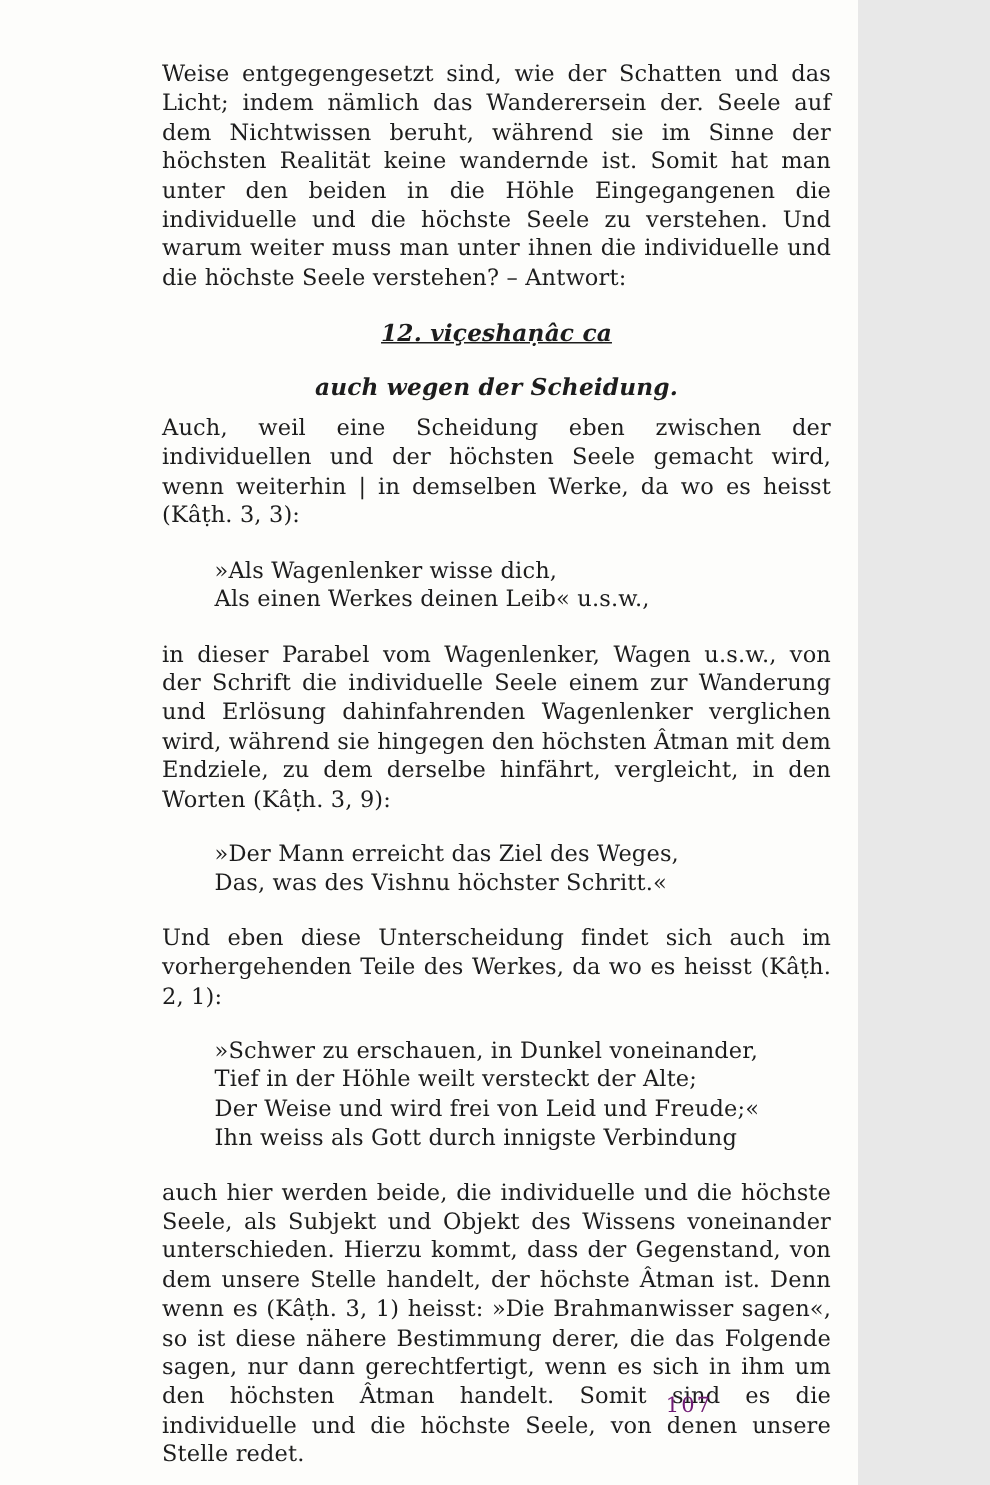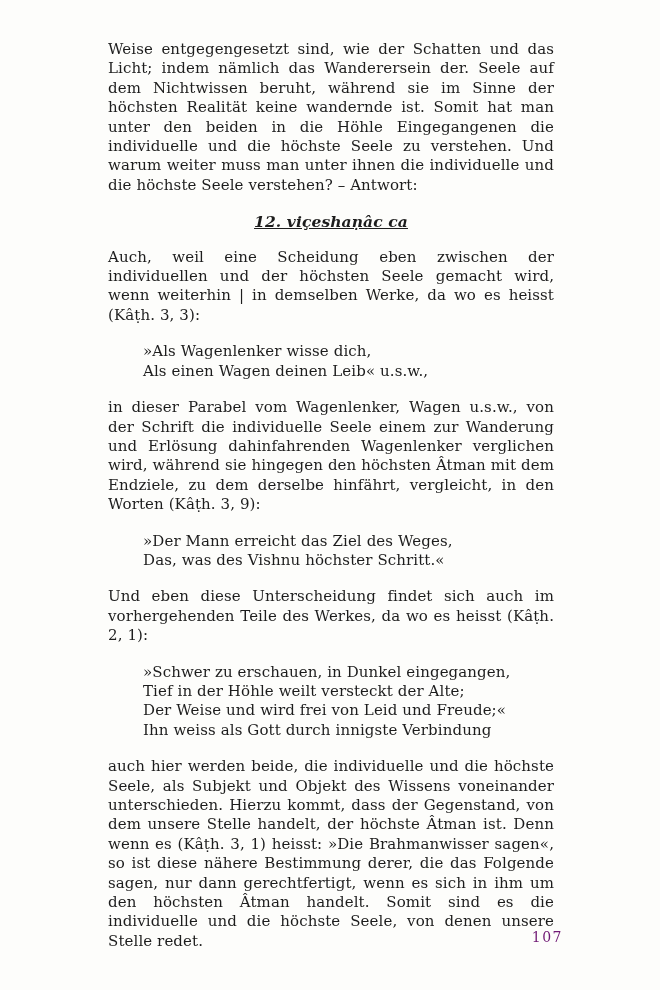--- a/index.html
+++ b/index.html
@@ -2,21 +2,21 @@
 <html><head>
 <meta charset="utf-8">
 <style>
   html, body {
     margin: 0;
     padding: 0;
     background: #e8e8e8;
   }
   .page {
     position: relative;
-    width: 660px;
+    width: 572px;
     height: 990px;
     background: #fdfdfb;
     color: #1d1d1d;
     font-family: "DejaVu Serif", "Liberation Serif", serif;
     overflow: hidden;
   }
   .text-block {
     position: absolute;
     left: 108px;
     top: 40px;
@@ -63,39 +63,40 @@
 </head>
 <body>
 
 <div class="page">
   <div class="text-block">
 
     <p class="para">Weise entgegengesetzt sind, wie der Schatten und das Licht; indem nämlich das Wanderersein der. Seele auf dem Nichtwissen beruht, während sie im Sinne der höchsten Realität keine wandernde ist. Somit hat man unter den beiden in die Höhle Eingegangenen die individuelle und die höchste Seele zu verstehen. Und warum weiter muss man unter ihnen die individuelle und die höchste Seele verstehen? – Antwort:</p>
 
     <div class="sutra-num">12. viçeshaṇâc ca</div>
 
+    <div class="sutra-trans">auch wegen der Scheidung.</div>
 
     <p class="para">Auch, weil eine Scheidung eben zwischen der individuellen und der höchsten Seele gemacht wird, wenn weiterhin | in demselben Werke, da wo es heisst (Kâṭh. 3, 3):</p>
 
     <div class="verse">
       <div class="verse-line">»Als Wagenlenker wisse dich,</div>
-      <div class="verse-line">Als einen Wagen deinen Leib« u.s.w.,</div>
+      <div class="verse-line">Als einen Werkes deinen Leib« u.s.w.,</div>
     </div>
 
     <p class="para">in dieser Parabel vom Wagenlenker, Wagen u.s.w., von der Schrift die individuelle Seele einem zur Wanderung und Erlösung dahinfahrenden Wagenlenker verglichen wird, während sie hingegen den höchsten Âtman mit dem Endziele, zu dem derselbe hinfährt, vergleicht, in den Worten (Kâṭh. 3, 9):</p>
 
     <div class="verse">
       <div class="verse-line">»Der Mann erreicht das Ziel des Weges,</div>
       <div class="verse-line">Das, was des Vishnu höchster Schritt.«</div>
     </div>
 
     <p class="para">Und eben diese Unterscheidung findet sich auch im vorhergehenden Teile des Werkes, da wo es heisst (Kâṭh. 2, 1):</p>
 
     <div class="verse">
-      <div class="verse-line">»Schwer zu erschauen, in Dunkel eingegangen,</div>
+      <div class="verse-line">»Schwer zu erschauen, in Dunkel voneinander,</div>
       <div class="verse-line">Tief in der Höhle weilt versteckt der Alte;</div>
       <div class="verse-line">Der Weise und wird frei von Leid und Freude;«</div>
       <div class="verse-line">Ihn weiss als Gott durch innigste Verbindung</div>
     </div>
 
     <p class="para">auch hier werden beide, die individuelle und die höchste Seele, als Subjekt und Objekt des Wissens voneinander unterschieden. Hierzu kommt, dass der Gegenstand, von dem unsere Stelle handelt, der höchste Âtman ist. Denn wenn es (Kâṭh. 3, 1) heisst: »Die Brahmanwisser sagen«, so ist diese nähere Bestimmung derer, die das Folgende sagen, nur dann gerechtfertigt, wenn es sich in ihm um den höchsten Âtman handelt. Somit sind es die individuelle und die höchste Seele, von denen unsere Stelle redet.</p>
 
   </div>
 
   <div class="page-number">107</div>

